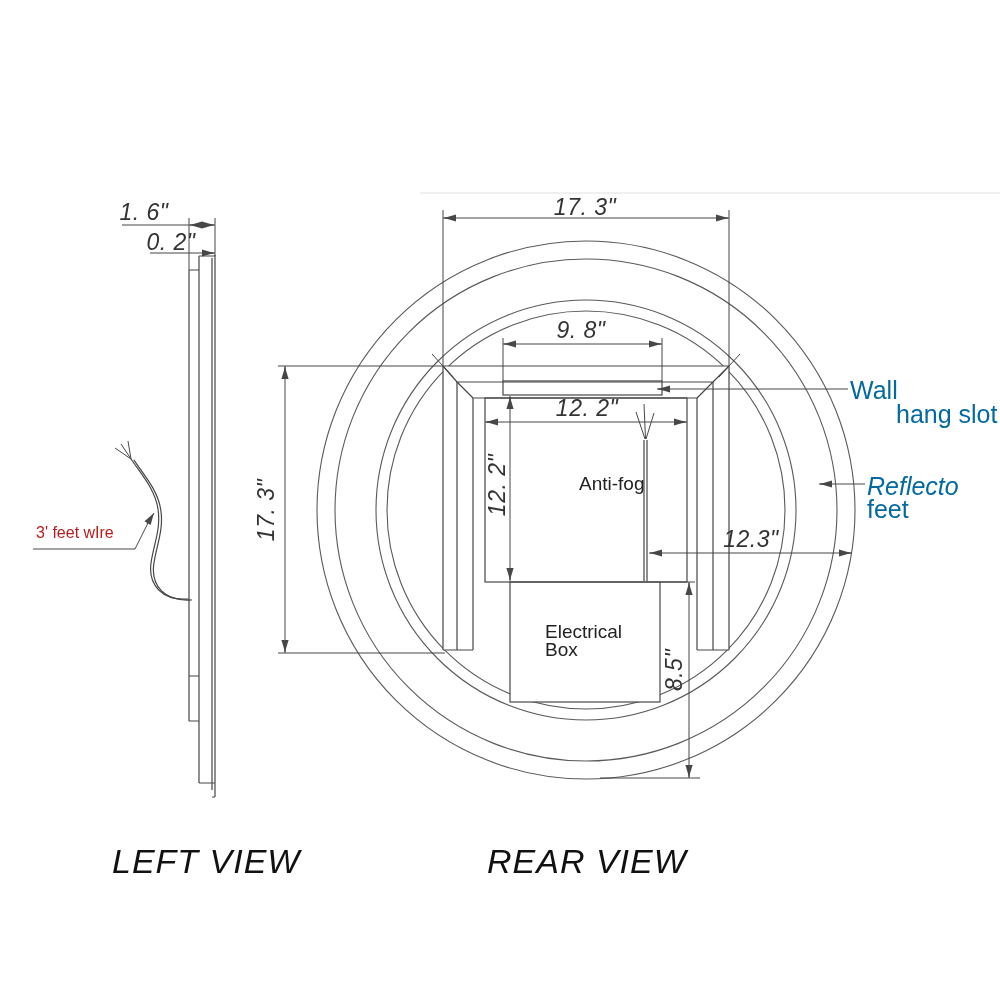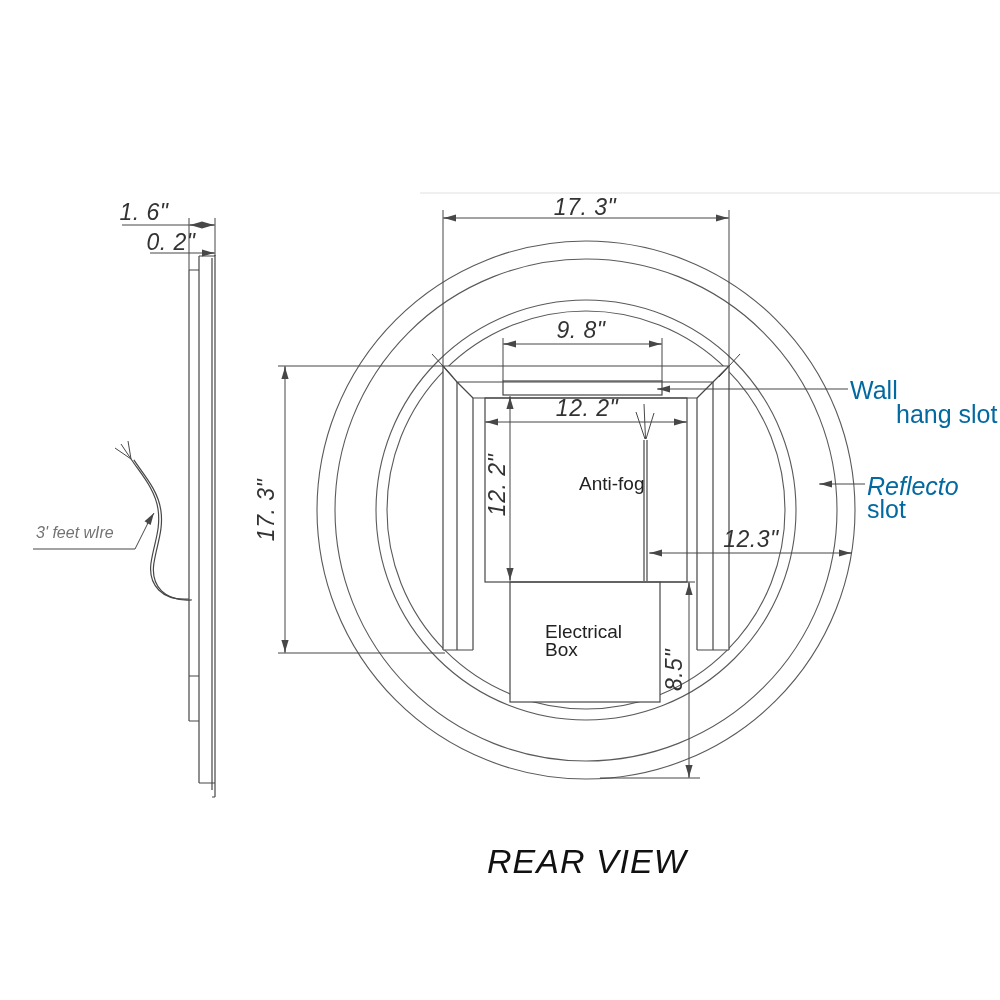--- a/index.html
+++ b/index.html
@@ -5,21 +5,21 @@
   html,body{margin:0;padding:0;background:#ffffff;}
   #stage{position:relative;width:1000px;height:1000px;background:#ffffff;overflow:hidden;
          font-family:"Liberation Sans", sans-serif;color:#2e2e2e;}
   #stage svg{position:absolute;left:0;top:0;}
   .txt{position:absolute;white-space:nowrap;line-height:1;}
   .dim{font-style:italic;font-size:23px;letter-spacing:0.5px;color:#333;}
   .hdim{transform:translate(-50%,-50%);}
   .vdim{transform:translate(-50%,-50%) rotate(-90deg);}
   .lbl{font-size:25px;color:#0369a1;}
   .lbl-sm{font-size:19px;color:#222;}
-  .wire-lbl{font-size:16px;color:#737373;font-style:italic;}
+  .wire-lbl{font-size:16px;color:#b91c1c;}
   .caption{font-style:italic;font-size:34px;letter-spacing:1px;color:#111;}
   .ln{stroke:#474747;fill:none;stroke-width:1.2;}
   .thin{stroke:#474747;fill:none;stroke-width:1;}
   .circ{stroke:#5a5a5a;fill:none;stroke-width:1.1;}
   .wf{fill:#ffffff;stroke:none;}
   .arr{stroke:#474747;fill:none;stroke-width:1;marker-end:url(#ah);}
   .faint{stroke:#e0e0e0;stroke-width:1;}
 </style>
 </head>
 <body>
@@ -134,19 +134,20 @@
   <div class="txt dim vdim" style="left:266px;top:510px;">17. 3"</div>
   <div class="txt dim hdim" style="left:581px;top:330px;">9. 8"</div>
   <div class="txt dim hdim" style="left:587px;top:408px;">12. 2"</div>
   <div class="txt dim vdim" style="left:497px;top:485px;">12. 2"</div>
   <div class="txt dim hdim" style="left:751px;top:539px;">12.3"</div>
   <div class="txt dim vdim" style="left:674px;top:670px;">8.5"</div>
 
   <div class="txt lbl" style="left:850px;top:378px;">Wall</div>
   <div class="txt lbl" style="left:850px;top:402px;margin-left:46px;">hang slot</div>
   <div class="txt lbl" style="left:867px;top:474px;font-style:italic;">Reflecto</div>
-  <div class="txt lbl" style="left:867px;top:497px;">slot</div>
+  <div class="txt lbl" style="left:867px;top:497px;">feet</div>
   <div class="txt lbl-sm" style="left:579px;top:474px;">Anti-fog</div>
   <div class="txt lbl-sm" style="left:545px;top:622px;text-align:right;">Electrical</div>
   <div class="txt lbl-sm" style="left:545px;top:640px;">Box</div>
 
+  <div class="txt caption" style="left:112px;top:844px;">LEFT VIEW</div>
   <div class="txt caption" style="left:487px;top:844px;text-align:right;">REAR VIEW</div>
 </div>
 
 </body></html>

